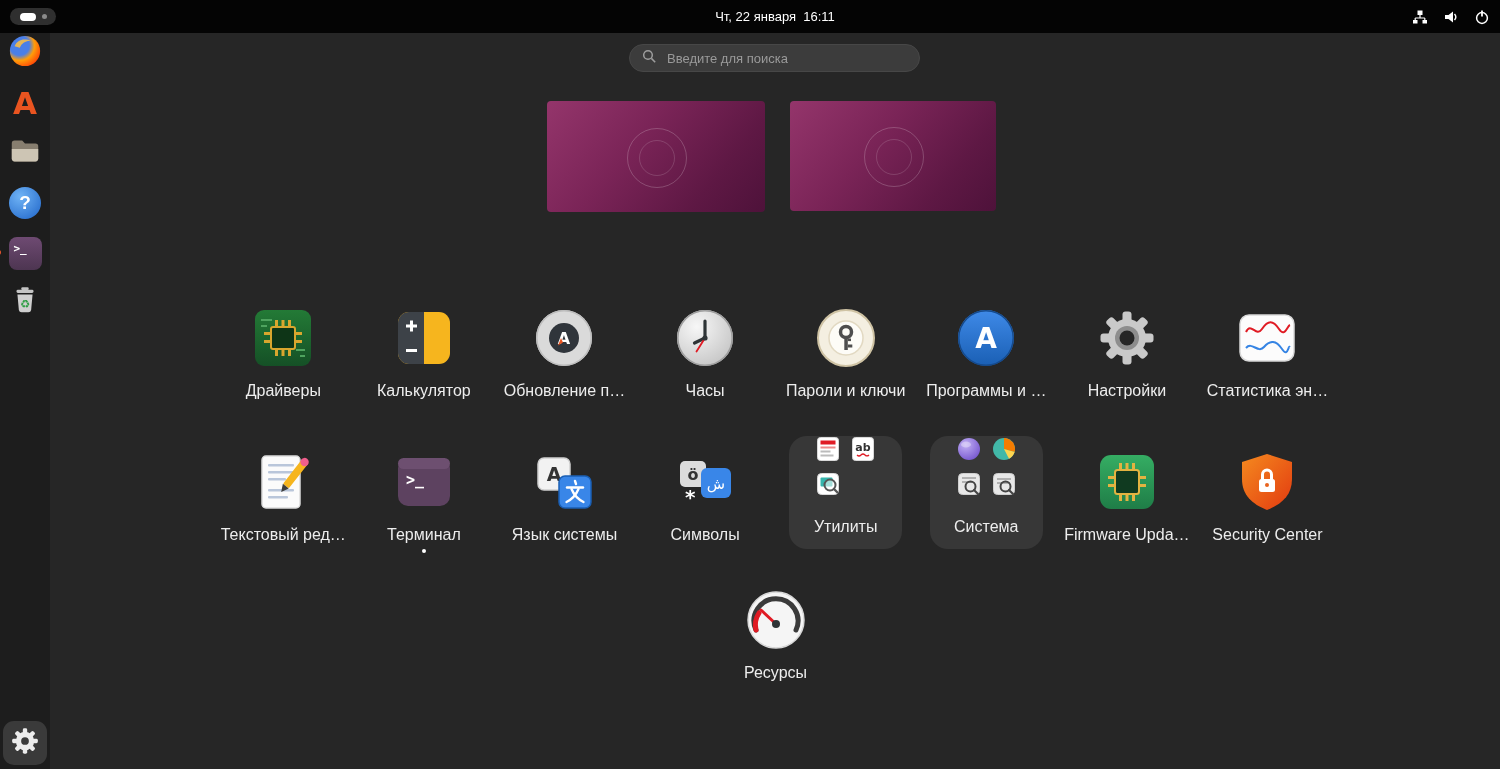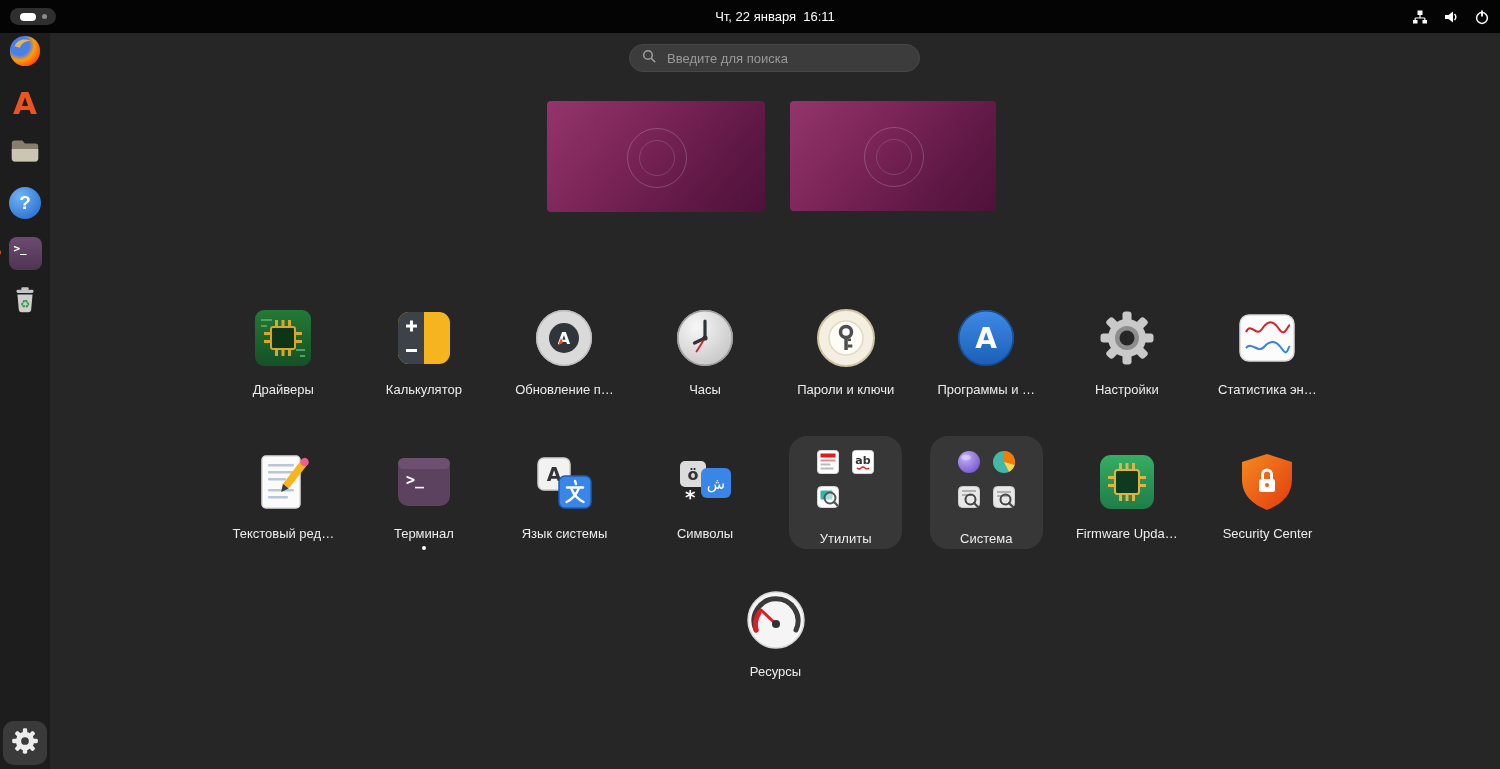--- a/index.html
+++ b/index.html
@@ -52,24 +52,24 @@
             border:1px solid rgba(255,255,255,0.15);border-radius:50%;}
   #ws1{left:547px;width:218px;height:111px;}
   #ws2{left:790px;width:206px;height:110px;}
 
   
   .apps-row{position:absolute;left:213px;width:1125px;display:flex;}
   #row1{top:306px;} #row2{top:436px;} #row3{top:588px;justify-content:center;}
   .app{flex:0 0 140.6px;display:flex;flex-direction:column;align-items:center;cursor:pointer;height:132px;}
   .app.pad{padding-top:14px;box-sizing:border-box;height:146px;}
   .icon64{width:64px;height:64px;display:flex;align-items:center;justify-content:center;}
-  .app-label{margin-top:12px;font-size:13px;color:#ededed;white-space:nowrap;}
+  .app-label{margin-top:12px;font-size:16px;color:#ededed;white-space:nowrap;}
   .run-dot{width:4px;height:4px;border-radius:50%;background:#fff;margin-top:5px;}
   .folder{width:113px;height:113px;background:#373737;border-radius:18px;display:flex;
-          flex-direction:column;align-items:center;box-sizing:border-box;padding-top:13px;}
+          flex-direction:column;align-items:center;box-sizing:border-box;}
   .mini-grid{width:64px;display:grid;grid-template-columns:26px 26px;grid-template-rows:26px 26px;
              gap:9px;justify-content:center;}
   .folder .app-label{margin-top:21px;}
 </style>
 </head>
 <body>
 
 <div class="screen">
 
   <svg width="0" height="0" style="position:absolute" aria-hidden="true">

